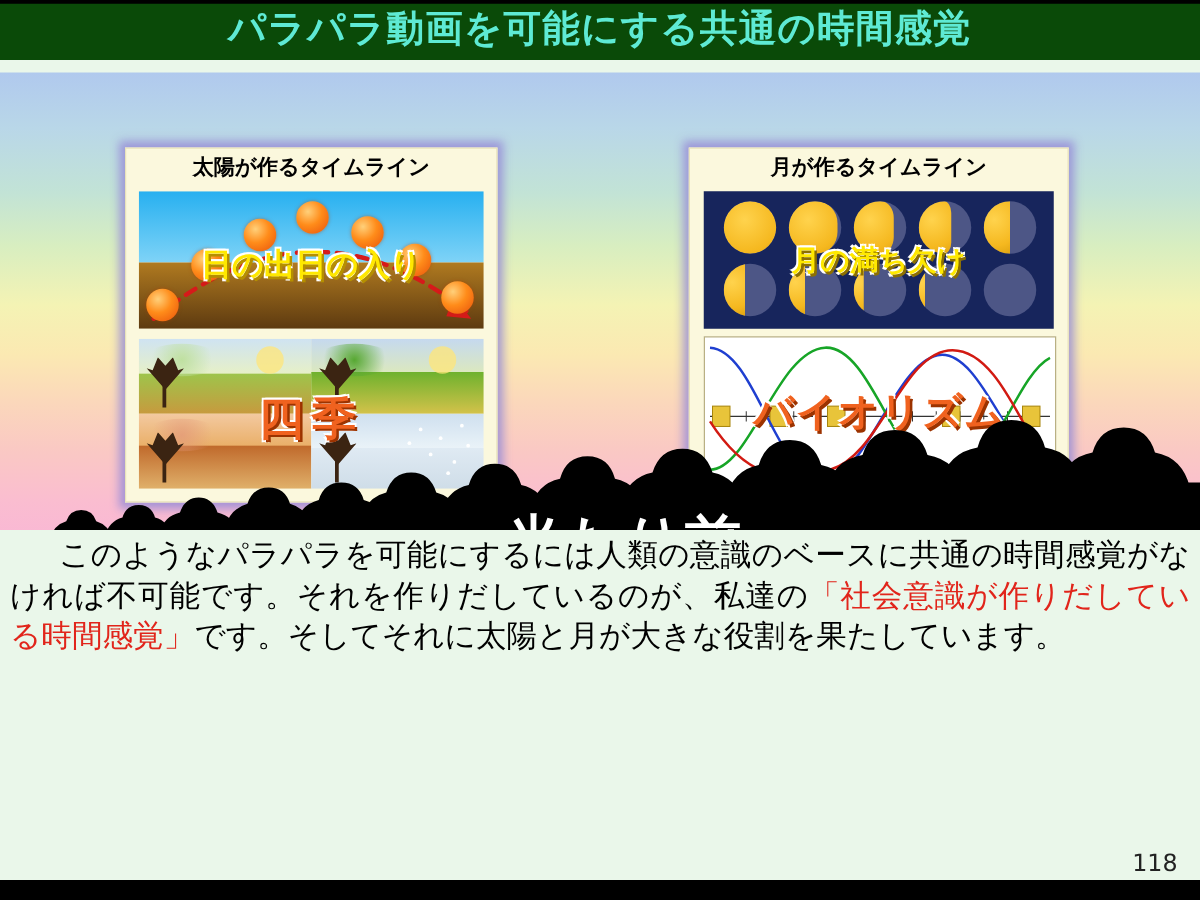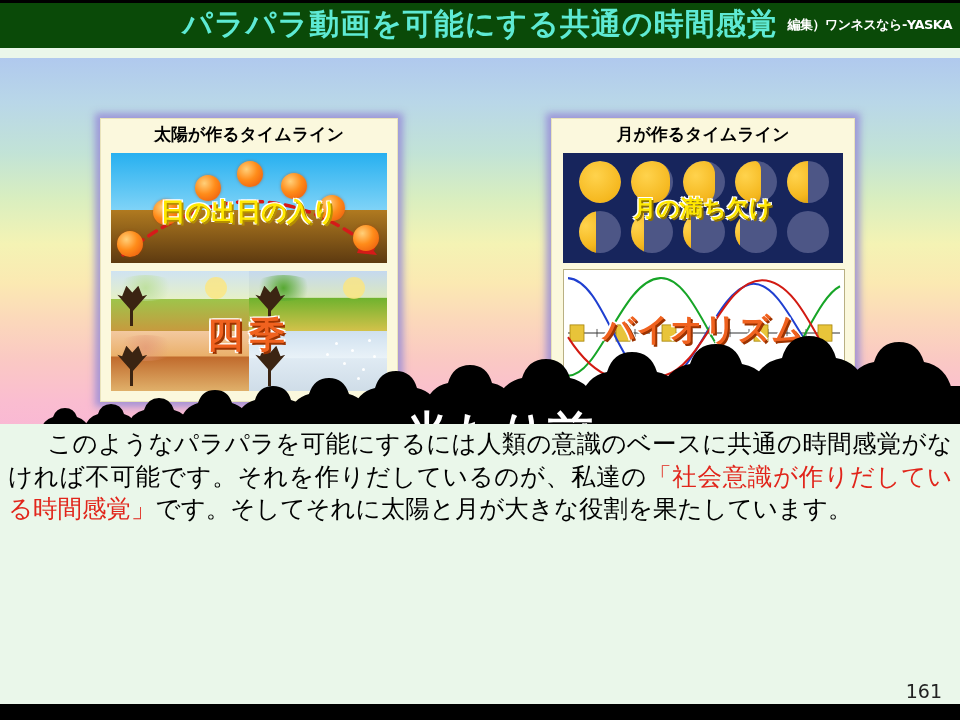--- a/index.html
+++ b/index.html
@@ -109,21 +109,20 @@
   .pageno{position:absolute;right:18px;bottom:2px;font-size:19px;color:#222;}
 </style>
 </head>
 <body>
 
 <div id="slide">
 
   <div class="titlebar">
     <div class="tline"></div>
     <div class="title-text">パラパラ動画を可能にする共通の時間感覚</div>
-    <div class="editor-tag">編集）ワンネスなら-YASKA</div>
   </div>
 
   <div class="stage">
     <div class="stage-top-edge"></div>
 
     <div class="panel panel-right">
       <div class="panel-title">月が作るタイムライン</div>
 
       <div class="moonbox">
         <div class="moon" style="left:16px;top:8px;">
@@ -265,16 +264,16 @@
       </svg>
     </div>
 
     <div class="atarimae">当たり前</div>
   </div>
 
   <div class="body-area">
     <div class="body-inner">
       <p class="para"><span>このようなパラパラを可能にするには人類の意識のベースに共通の時間感覚がなければ不可能です。それを作りだしているのが、私達の</span><span class="hl-red">「社会意識が作りだしている時間感覚」</span><span>です。そしてそれに太陽と月が大きな役割を果たしています。</span></p>
     </div>
-    <div class="pageno">161</div>
+    <div class="pageno">118</div>
   </div>
 
 </div>
 
 </body></html>

